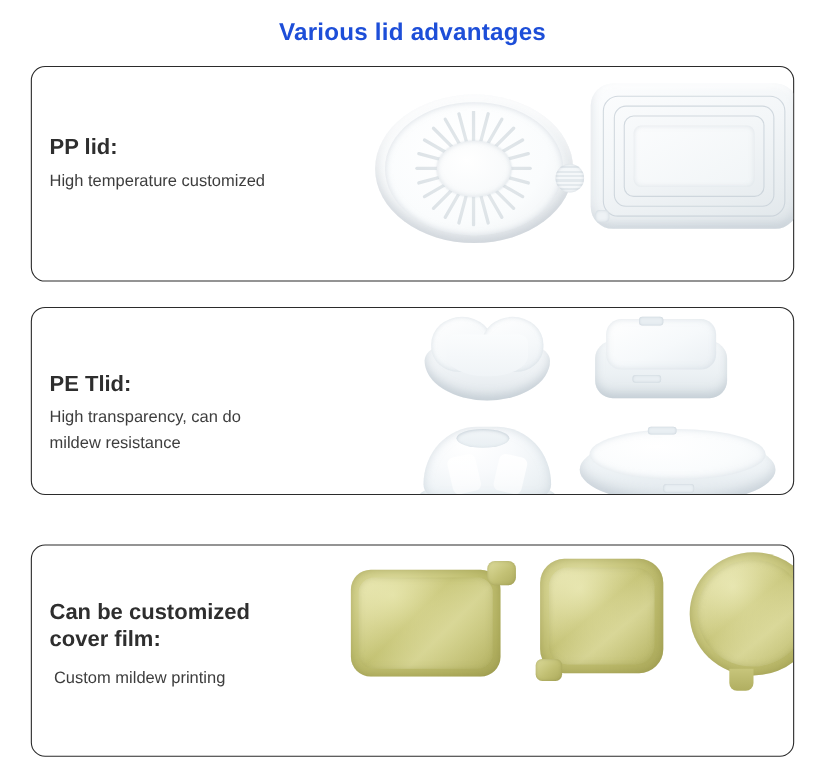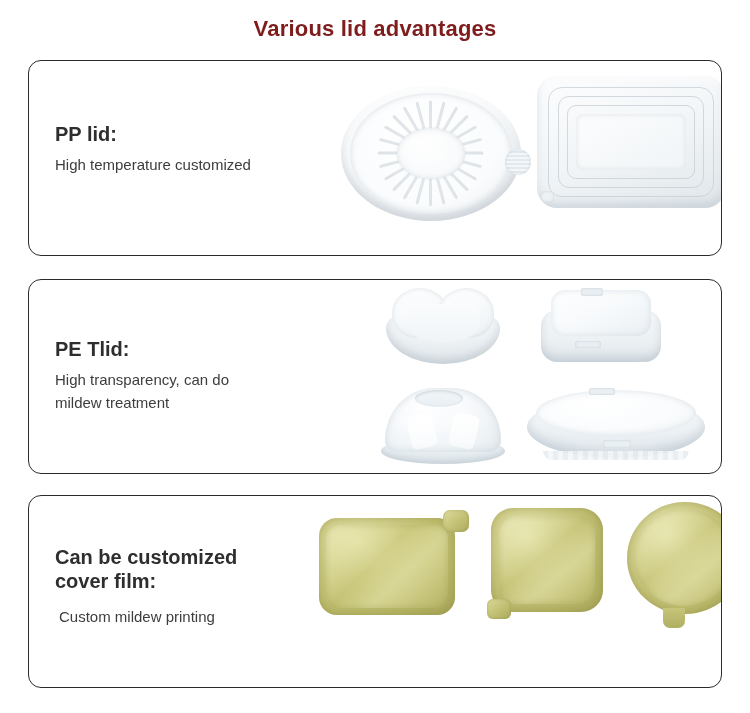--- a/index.html
+++ b/index.html
@@ -13,46 +13,46 @@
     font-family: "Liberation Sans", sans-serif;
     overflow: hidden;
     position: relative;
   }
 
   
   .page-title {
     text-align: center;
     font-size: 22px;
     font-weight: bold;
-    color: #7f1d1d;
+    color: #1d4ed8;
     letter-spacing: 0.2px;
     padding-top: 12px;
     margin: 0;
     height: 34px;
     line-height: 34px;
   }
 
   
   .panel {
     position: absolute;
     left: 28px;
     width: 694px;
     border: 1.4px solid #2b2b2b;
     border-radius: 13px;
     box-sizing: border-box;
     background: #ffffff;
     overflow: hidden;
   }
   #panel-1 { top: 60px;  height: 196px; }
-  #panel-2 { top: 279px; height: 195px; }
+  #panel-2 { top: 279px; height: 171px; }
   #panel-3 { top: 495px; height: 193px; }
 
   .panel-text {
     position: absolute;
-    left: 26px;
+    left: 16px;
     width: 268px;
   }
   .panel-heading {
     font-size: 20px;
     font-weight: bold;
     color: #2e2e2e;
     line-height: 1.18;
     margin: 0 0 6px 0;
     white-space: pre-line;
   }
@@ -460,21 +460,21 @@
       <div class="corner-notch"></div>
     </div>
 
   </div>
 </section>
 
 <section class="panel" id="panel-2">
   <div class="panel-text">
     <div class="panel-heading">PE Tlid:</div>
     <div class="panel-sub">High transparency, can do
-mildew treatment</div>
+mildew resistance</div>
   </div>
   <div class="img-area">
 
     <div class="heart-lid">
       <div class="base"></div>
       <div class="top">
         <div class="lobe lobe-l"></div>
         <div class="lobe lobe-r"></div>
         <div class="vbase"></div>
       </div>

